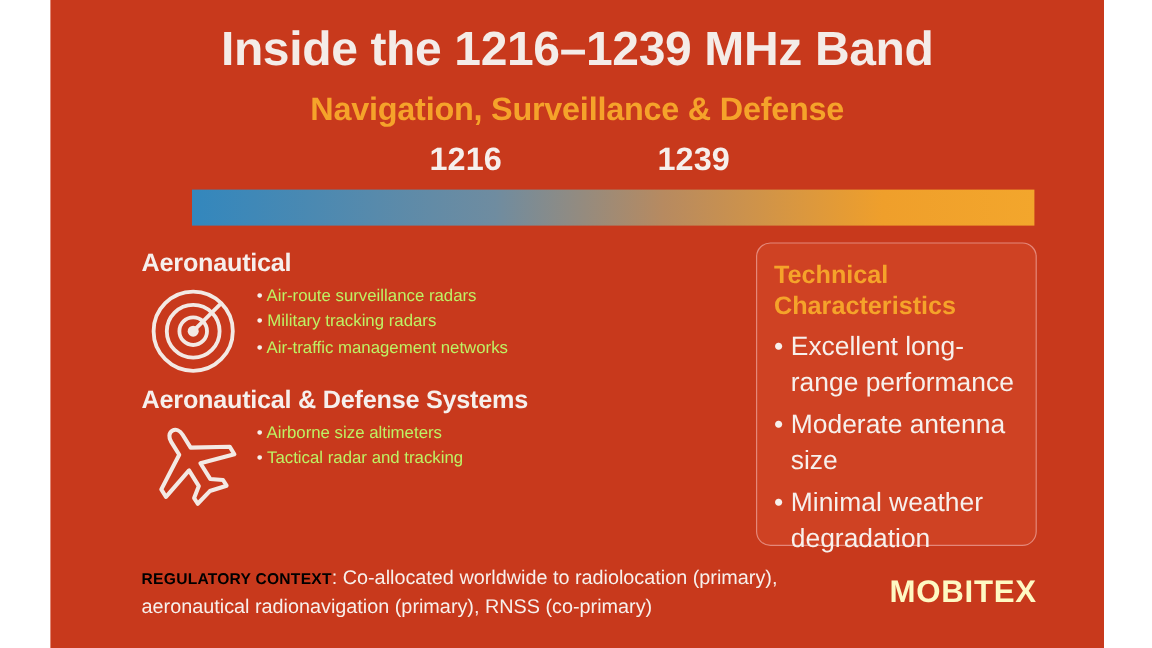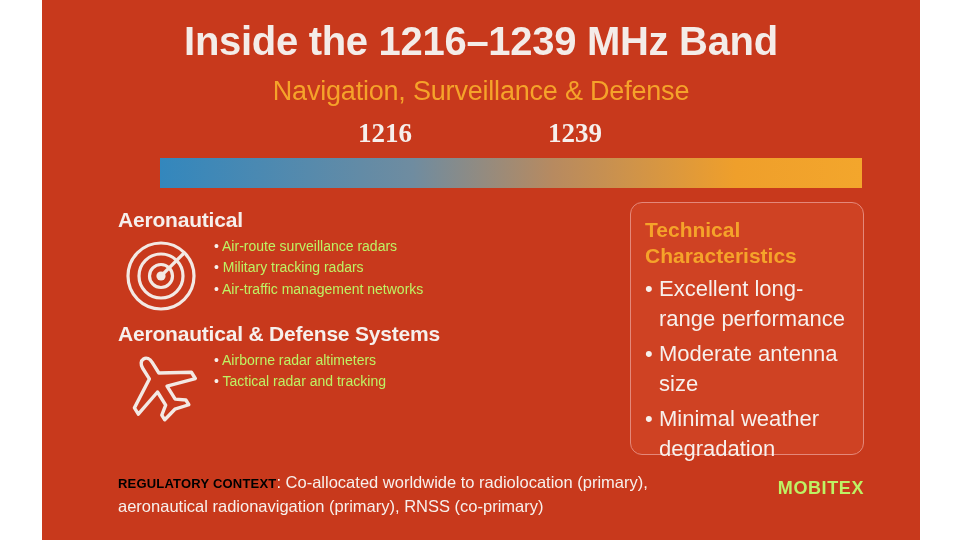--- a/index.html
+++ b/index.html
@@ -42,39 +42,38 @@
     letter-spacing: -0.3px;
     line-height: 1.05;
   }
   .subtitle {
     position: absolute;
     left: 0;
     top: 76px;
     width: 878px;
     text-align: center;
     font-size: 27px;
-    font-weight: normal;
+    font-weight: bold;
     color: #f5a32a;
     letter-spacing: -0.2px;
   }
 
   
   .freq-labels {
     position: absolute;
     left: 76px;
     top: 118px;
     width: 706px;
     height: 34px;
   }
   .freq-label {
     position: absolute;
     font-size: 27px;
     font-weight: bold;
     color: #f6efec;
-    font-family: Liberation Serif, serif;
   }
   .freq-low  { left: 240px; }
   .freq-high { left: 430px; }
 
   .grad-bar {
     position: absolute;
     left: 118px;
     top: 158px;
     width: 702px;
     height: 30px;
@@ -181,23 +180,23 @@
     font-weight: bold;
     color: #000000;
     letter-spacing: 0.2px;
   }
   .brand {
     position: absolute;
     left: 658px;
     top: 478px;
     width: 164px;
     text-align: right;
-    font-size: 18px;
-    font-weight: bold;
-    color: #bef264;
+    font-size: 26px;
+    font-weight: bold;
+    color: #fef9c3;
     letter-spacing: 0.6px;
   }
 
   svg { display: block; }
 </style>
 </head>
 <body>
 
 <div id="canvas">
   <div id="panel">
@@ -255,21 +254,21 @@
                          l0 -15.4
                          l-28 8.6
                          l0 -7.4
                          l28 -16.6
                          l0 -12.6
                          c0 -4.2 2.2 -7.4 5.6 -7.4 z" fill="none" stroke="#f3e9e4" stroke-width="3.4" stroke-linejoin="round"></path>
               </g>
             </svg>
           </div>
           <ul class="bullets">
-            <li>Airborne radar altimeters</li>
+            <li>Airborne size altimeters</li>
             <li>Tactical radar and tracking</li>
           </ul>
         </div>
       </div>
 
     </div>
 
     <div class="tech-box">
       <div class="tech-title">Technical Characteristics</div>
       <ul class="tech-list">

